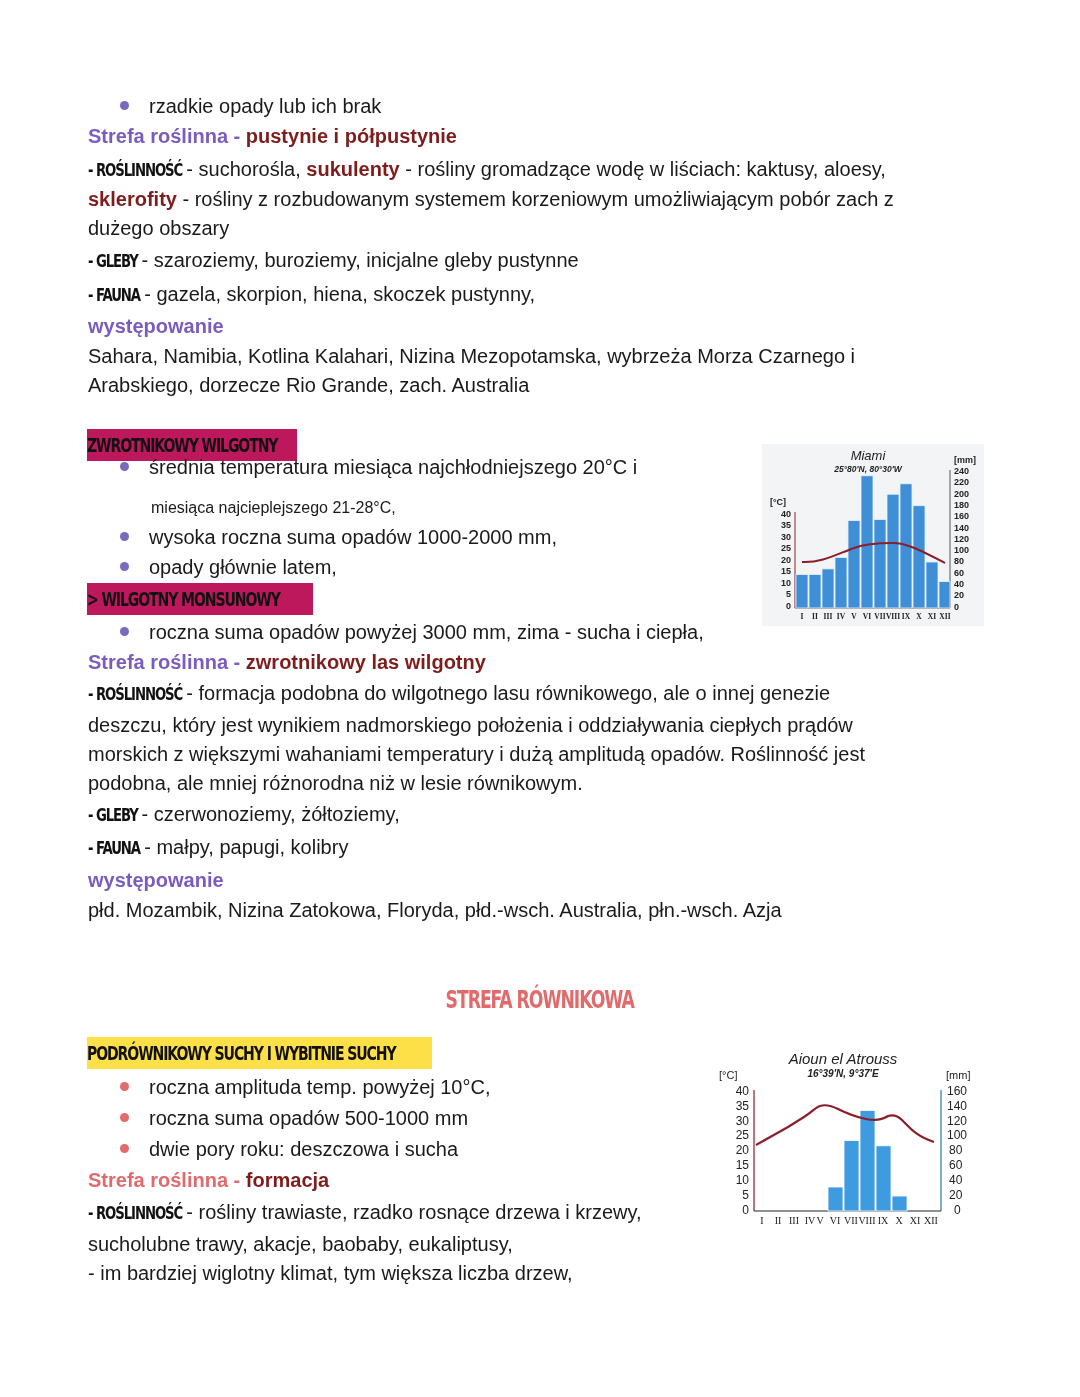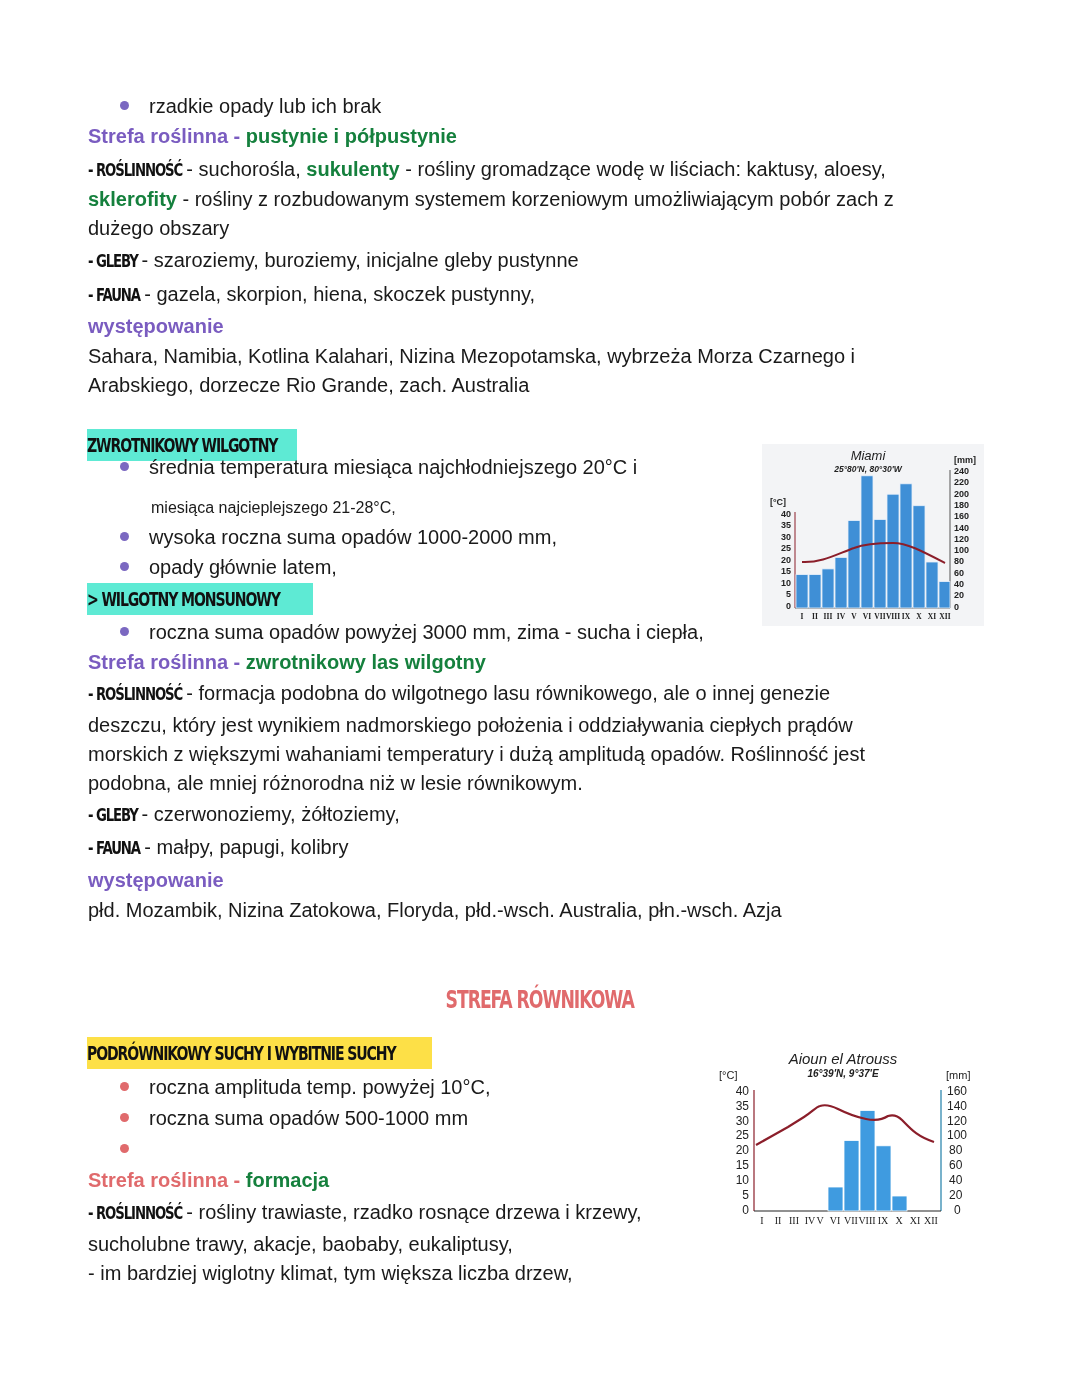--- a/index.html
+++ b/index.html
@@ -6,25 +6,25 @@
   html, body { width: 1080px; height: 1397px; background: #ffffff; }
   body { font-family: "Liberation Sans", sans-serif; color: #1a1a1a; position: relative; overflow: hidden; }
   .line { position: absolute; left: 88px; font-size: 20px; line-height: 30px; white-space: nowrap; }
   .bul { position: absolute; left: 120px; font-size: 20px; line-height: 30px; white-space: nowrap; }
   .bul .dot { display: inline-block; width: 9px; height: 9px; border-radius: 50%; margin-right: 20px; vertical-align: middle; position: relative; top: -2px; }
   .dot.purple { background: #7b68c1; }
   .dot.red { background: #e06a6c; }
   .cont { position: absolute; left: 151px; font-size: 16px; line-height: 30px; white-space: nowrap; }
   .purple-t { color: #7a5cc0; font-weight: bold; }
   .red-t { color: #e06a6c; font-weight: bold; }
-  .b { font-weight: bold; color: #15803d; }
+  .b { font-weight: bold; color: #7f1d1d; }
   .label { font-family: "DejaVu Sans", sans-serif; font-weight: bold; font-size: 17px; letter-spacing: -1.4px; transform: scaleX(0.78); transform-origin: left center; display: inline-block; color: #111; }
   .hl { position: absolute; left: 87px; height: 32px; font-family: "DejaVu Sans", sans-serif; font-weight: bold; font-size: 19px; line-height: 32px; color: #111; letter-spacing: -1.5px; }
   .hl span { display: inline-block; transform: scaleX(0.74); transform-origin: left center; white-space: nowrap; }
-  .hl.purple { background: #5eead4; }
+  .hl.purple { background: #be185d; }
   .hl.red { background: #fde047; }
   .section-title { position: absolute; top: 986px; left: 0; width: 1080px; text-align: center; font-family: "DejaVu Sans", sans-serif; font-weight: bold; font-size: 24px; color: #e06a6c; letter-spacing: -1.5px; }
   .section-title span { display: inline-block; transform: scaleX(0.72); }
   .chart { position: absolute; }
 </style>
 </head>
 <body>
 
 <div class="bul" style="top:91px;"><span class="dot purple"></span><span>rzadkie opady lub ich brak</span></div>
 
@@ -147,21 +147,21 @@
       <text x="183" y="175">XII</text>
   </g>
 </svg>
 
 <div class="section-title"><span>STREFA RÓWNIKOWA</span></div>
 
 <div class="hl red" style="top:1037px; width:345px;"><span>PODRÓWNIKOWY SUCHY I WYBITNIE SUCHY</span></div>
 
 <div class="bul" style="top:1072px;"><span class="dot red"></span><span>roczna amplituda temp. powyżej 10°C,</span></div>
 <div class="bul" style="top:1103px;"><span class="dot red"></span><span>roczna suma opadów 500-1000 mm</span></div>
-<div class="bul" style="top:1134px;"><span class="dot red"></span></div>
+<div class="bul" style="top:1134px;"><span class="dot red"></span><span>dwie pory roku: deszczowa i sucha</span></div>
 
 <div class="line" style="top:1165px;">
   <span class="red-t">Strefa roślinna - </span><span class="b">formacja</span>
 </div>
 <div class="line" style="top:1197px;">
   <span class="label">- ROŚLINNOŚĆ</span><span style="margin-left:-28px;"> - rośliny trawiaste, rzadko rosnące drzewa i  krzewy,</span>
 </div>
 <div class="line" style="top:1229px;">sucholubne trawy, akacje, baobaby, eukaliptusy,</div>
 <div class="line" style="top:1258px;">- im bardziej wiglotny klimat, tym większa liczba drzew,</div>
 

